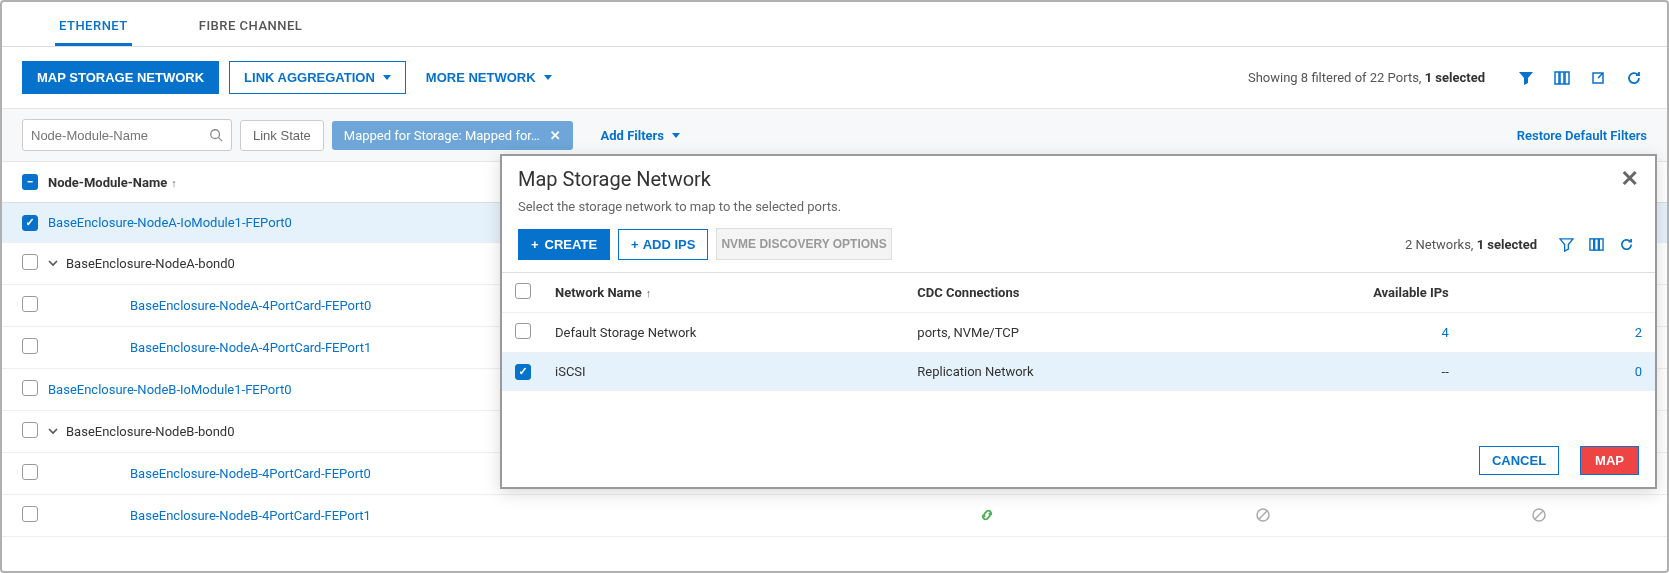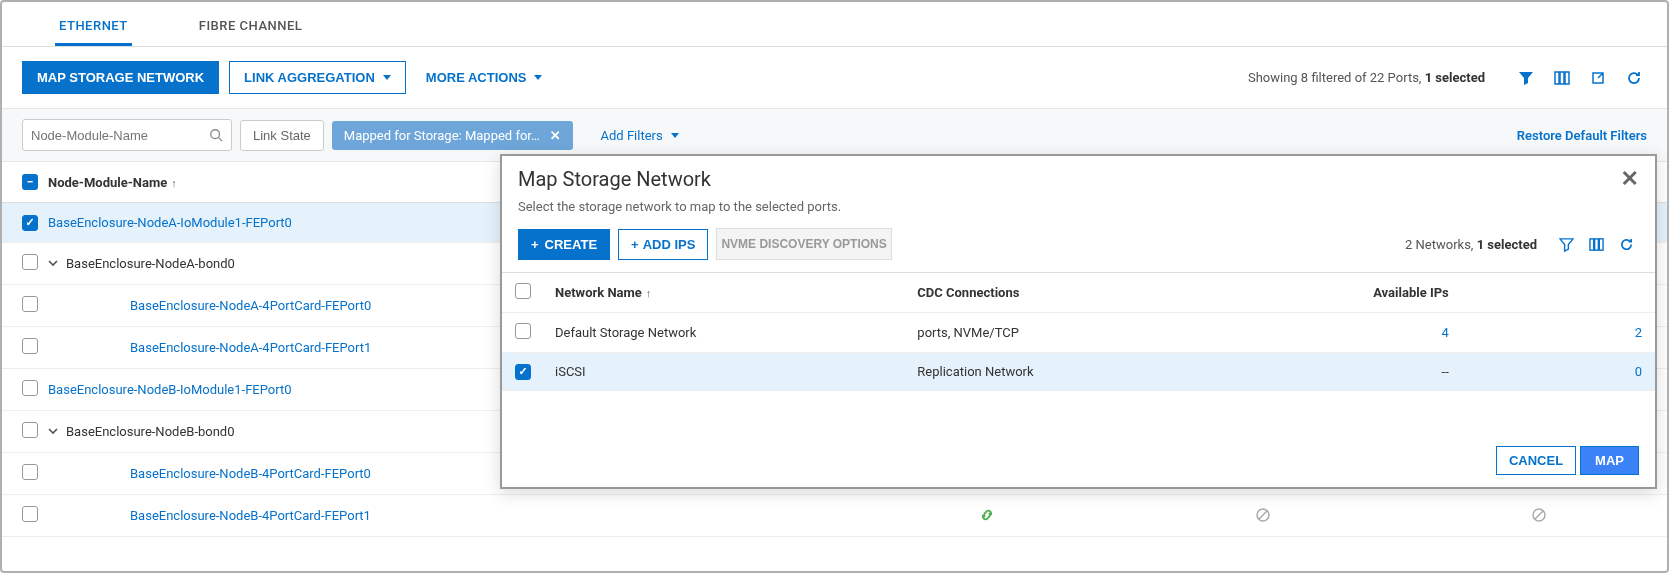--- a/index.html
+++ b/index.html
@@ -23,21 +23,21 @@
   .icon-btn { width: 26px; height: 26px; display: inline-flex; align-items: center; justify-content: center; cursor: pointer; color:#0672cb; font-size:16px; }
   
   
   .filter-bar { background: #f7f8f9; border-top: 1px solid #e6e6e6; border-bottom: 1px solid #e6e6e6; padding: 10px 20px; display: flex; align-items: center; gap: 8px; }
   .filter-input-wrap { position: relative; display:inline-flex; align-items:center; background:#fff; border:1px solid #ccc; border-radius:3px; padding:0 8px; width: 210px; height:32px;}
   .filter-input { border: none; outline:none; font-size: 13px; color: #666; flex:1; }
   .search-ico { color:#888; font-size:14px; }
   .filter-btn { background: #fff; color: #666; border: 1px solid #ccc; border-radius:3px; padding: 7px 12px; font-size: 13px; cursor: pointer; }
   .filter-chip { background: #6ea6d9; color: #fff; border-radius: 3px; padding: 7px 12px; font-size: 13px; display: inline-flex; align-items: center; gap: 10px; cursor:pointer;}
   .filter-chip .x { font-weight: bold; cursor: pointer; }
-  .add-filters { color: #0672cb; font-weight: 400; font-size: 13px; margin-left: 20px; cursor: pointer; display:inline-flex; align-items:center; gap:4px;text-align:center;}
+  .add-filters { color: #0672cb; font-weight: 700; font-size: 13px; margin-left: 20px; cursor: pointer; display:inline-flex; align-items:center; gap:4px;text-align:center;}
   .restore { color: #0672cb; font-weight: 600; font-size: 13px; cursor: pointer; }
   
   
   .tree-area { position:relative; }
   .tree-header { display: flex; align-items: center; padding: 12px 20px; border-bottom: 1px solid #ddd; font-weight: 700; font-size:13px;}
   .tree-header .cb-wrap { width: 26px; }
   .minus-box { width:16px; height:16px; background:#0672cb; border-radius:3px; display:inline-flex; align-items:center; justify-content:center; color:#fff; font-size:12px; line-height:1;}
   .arrow-up { font-size:11px; margin-left:4px; color:#666;}
   
   .tree-row { display: flex; align-items: center; padding: 11px 20px; border-bottom: 1px solid #eee; font-size:13px; }
@@ -67,22 +67,22 @@
   
   .m-table { border-top:1px solid #ddd; flex:1; overflow:auto;}
   .m-head, .m-row { display:grid; grid-template-columns: 40px 1.5fr 1.2fr 1fr 0.8fr; align-items:center; padding:10px 13px; border-bottom:1px solid #eee;}
   .m-head { font-weight:700; font-size:13px; }
   .m-row { font-size:13px; }
   .m-row.selected { background:#e6f2fb; }
   .m-head .col:nth-child(4), .m-row .col:nth-child(4) { text-align:right; }
   .m-head .col:nth-child(5), .m-row .col:nth-child(5) { text-align:right; }
   .num-link { color:#0672cb; cursor:pointer; }
   
-  .modal-footer { display:flex; justify-content:flex-end; gap:4px; padding: 12px 16px; border-top:1px solid transparent;}
-  .btn-primary-sm { background:#3b82f6; color:#fff; border:1px solid #0672cb; padding:6px 14px; font-weight:600; font-size:13px; cursor:pointer;}
+  .modal-footer { display:flex; justify-content:flex-end; gap:21px; padding: 12px 16px; border-top:1px solid transparent;}
+  .btn-primary-sm { background:#ef4444; color:#fff; border:1px solid #0672cb; padding:6px 14px; font-weight:600; font-size:13px; cursor:pointer;}
   .btn-outline-sm { background:#fff; color:#0672cb; border:1px solid #0672cb; padding:6px 12px; font-weight:600; font-size:13px; cursor:pointer;}
   
   svg { display:block; }
   .caret-down { display:inline-block; width:0; height:0; border-left:4px solid transparent; border-right:4px solid transparent; border-top:5px solid currentColor; vertical-align:middle; margin-left:4px;}
 </style>
 </head>
 <body>
 
 <div class="frame">
 
@@ -91,21 +91,21 @@
     <div class="tab">FIBRE CHANNEL</div>
   </div>
 
   <div class="toolbar">
     <button class="btn-primary">MAP STORAGE NETWORK</button>
     <button class="btn-outline">
         <span>LINK AGGREGATION</span>
         <span class="caret-down"></span>
       </button>
     <button class="btn-ghost">
-        <span>MORE ACTIONS</span>
+        <span>MORE NETWORK</span>
         <span class="caret-down"></span>
       </button>
     <div class="spacer"></div>
     <div class="status-text"><span>Showing 8 filtered of 22 Ports, </span><b>1 selected</b></div>
     <div class="icon-btn">
         <svg width="16" height="16" viewBox="0 0 16 16">
           <path fill="currentColor" d="M1 2h14l-5 6v5l-4 2V8z"></path>
         </svg>
       </div>
     <div class="icon-btn">

